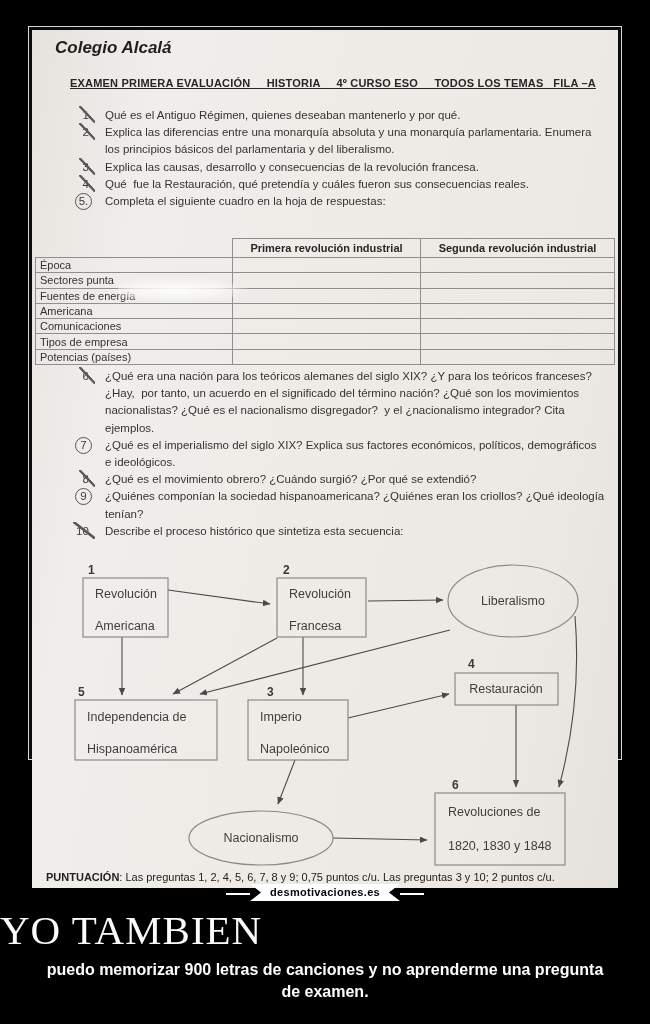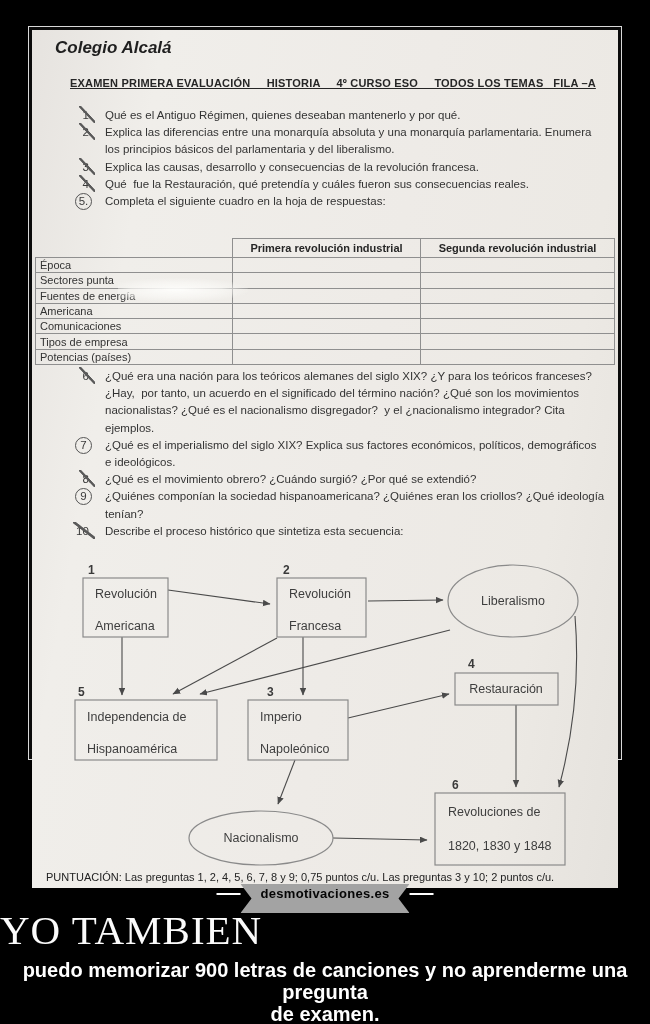--- a/index.html
+++ b/index.html
@@ -33,39 +33,39 @@
   table.cmp td,table.cmp th{border:1px solid #8f8f8f;font-size:11px;padding:0 4px;height:14.3px;
       color:#333;font-weight:normal;text-align:left;overflow:hidden;white-space:nowrap;margin-top:31px;}
   table.cmp th{font-weight:bold;text-align:center;height:18px;color:#262626;}
   table.cmp th.noborder{border:none;background:transparent;}
   
   .smudge{position:absolute;left:86px;top:248px;width:130px;height:24px;
       background:radial-gradient(ellipse at 45% 50%,rgba(253,253,251,.95) 0%,rgba(248,247,244,.75) 45%,rgba(240,238,234,0) 75%);
       filter:blur(.5px);}
   
   .scoring{position:absolute;left:14px;top:841px;font-size:11px;color:#222;white-space:pre;}
-  .scoring b{font-weight:normal;margin-top:8px;}
+  .scoring b{font-weight:bold;margin-top:8px;}
   
   svg.diagram{position:absolute;left:0;top:530px;}
   svg.diagram text{font-family:"Liberation Sans",sans-serif;font-size:12.5px;fill:#3e3e3e;}
   svg.diagram text.num{font-size:12px;font-weight:bold;fill:#3a3a3a;}
   svg.diagram .node{fill:none;stroke:#8a8a8a;stroke-width:1.2;}
   svg.diagram .edge{fill:none;stroke:#4a4a4a;stroke-width:1.1;}
   
   .wm{position:absolute;left:50%;top:884px;transform:translateX(-50%);z-index:6;}
-  .wm-ribbon{position:relative;background:#a3a3a3;color:#050505;font-weight:bold;font-size:13px;
-      letter-spacing:.3px;padding:2px 20px 12px;
+  .wm-ribbon{position:relative;background:#ffffff;color:#050505;font-weight:bold;font-size:11px;
+      letter-spacing:.3px;padding:2px 20px 3px;
       clip-path:polygon(0 0,100% 0,calc(100% - 11px) 50%,100% 100%,0 100%,11px 50%);}
   .wm-line{position:absolute;top:9px;width:24px;height:2px;background:#fff;}
   .wm-line.l{left:-24px;} .wm-line.r{right:-24px;}
   
   .meme-title{position:absolute;left:0;right:0;top:906px;text-align:left;
       font-family:"Liberation Serif",serif;font-size:41px;font-weight:normal;color:#fbfbfb;letter-spacing:1px;}
   .meme-caption{position:absolute;left:0;right:0;top:959px;text-align:center;
-      font-size:20px;font-weight:bold;color:#fff;line-height:22px;}
+      font-size:16px;font-weight:bold;color:#fff;line-height:22px;}
 </style>
 </head>
 <body>
 
 <div class="stage">
 
   <div class="photo">
     <div class="paper">
 
       <div class="school">Colegio Alcalá</div>

